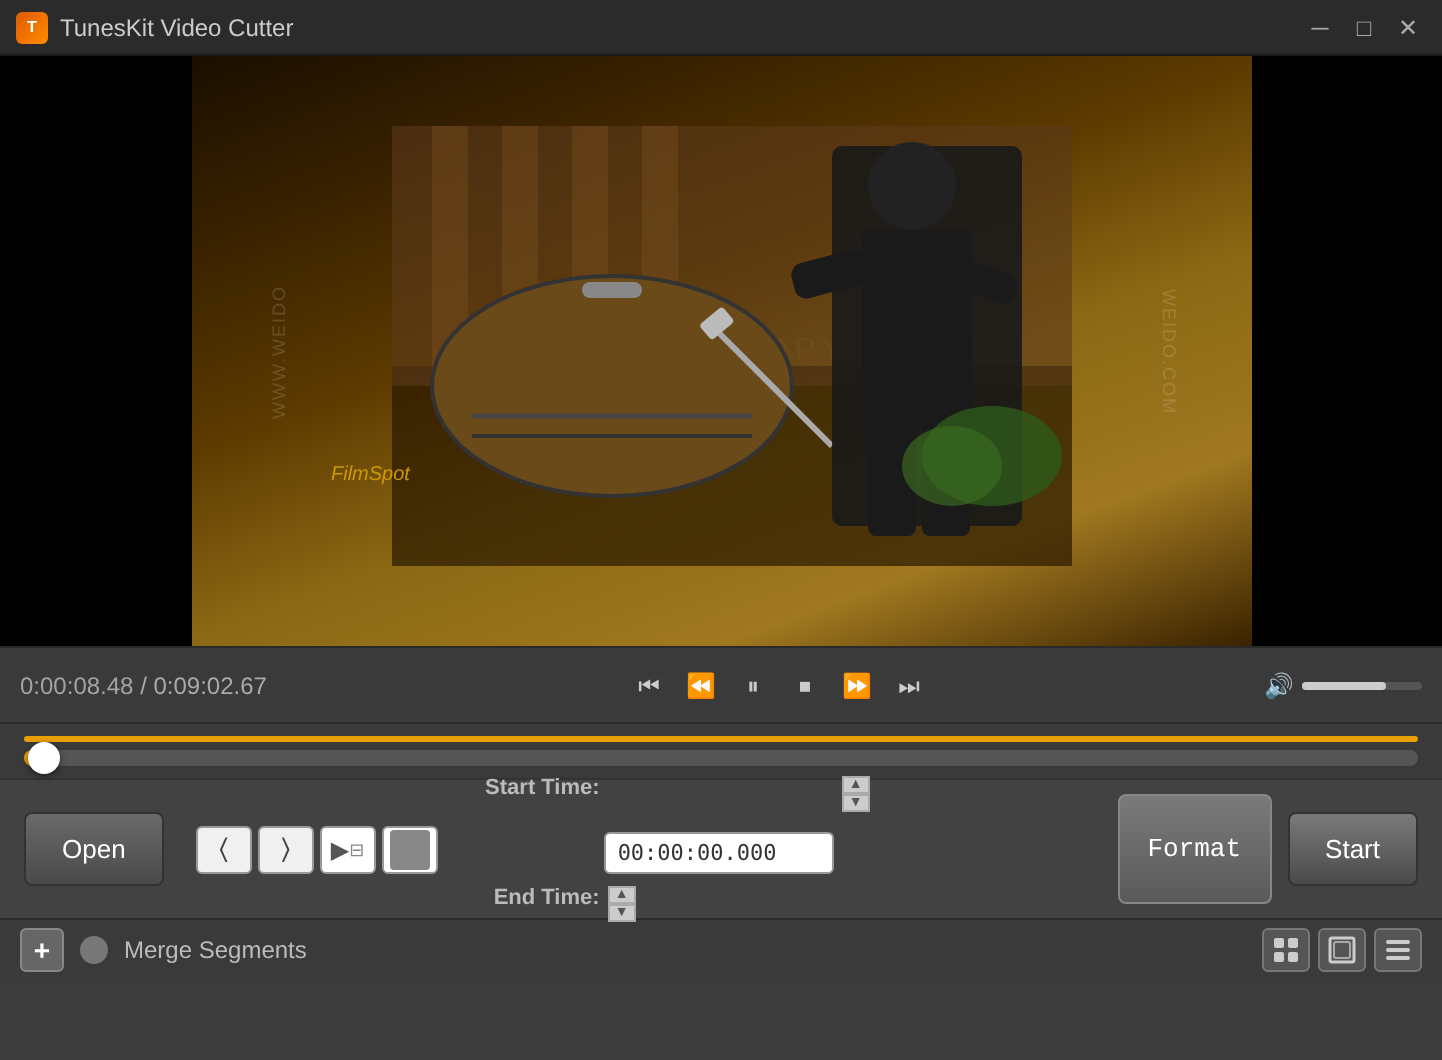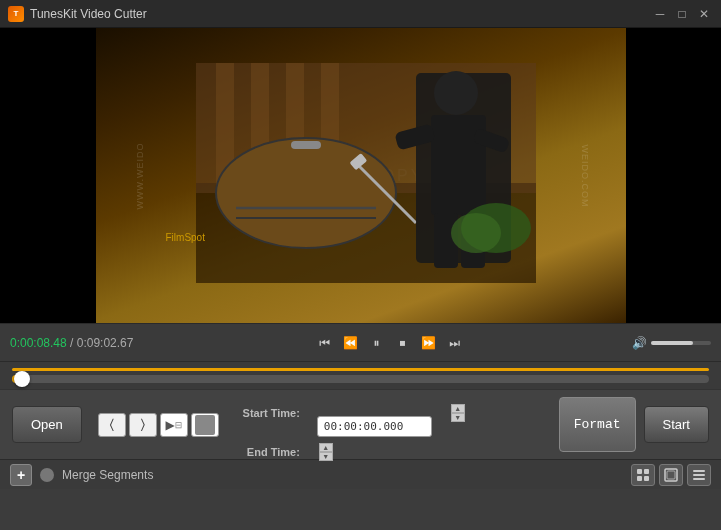--- a/index.html
+++ b/index.html
@@ -102,41 +102,42 @@
       font-size: 9px;
       color: rgba(255,255,255,0.15);
       letter-spacing: 1px;
     }
     #filmspot-label {
       position: absolute;
       left: 70px;
       bottom: 80px;
       font-size: 10px;
       color: #cc9900;
+      font-style: italic;
     }
     #black-left { position: absolute; left: 0; top: 0; width: 95px; height: 100%; background: #000; }
     #black-right { position: absolute; right: 0; top: 0; width: 95px; height: 100%; background: #000; }
 
     
     #controls-bar {
       background: #3a3a3a;
       height: 38px;
       display: flex;
       align-items: center;
       padding: 0 10px;
       gap: 8px;
       border-top: 1px solid #2a2a2a;
     }
     #time-display {
       font-size: 12px;
       color: #ddd;
       white-space: nowrap;
       min-width: 145px;
     }
-    .time-current { color: #22c55e; font-weight: 500; text-align: center; }
+    .time-current { color: #a3a3a3; font-weight: 500; text-align: center; }
     .time-total { color: #aaa; }
     #ctrl-spacer { flex: 1; }
     #playback-controls {
       display: flex;
       gap: 2px;
       align-items: center;
     }
     .ctrl-btn {
       width: 24px;
       height: 24px;
@@ -227,22 +228,21 @@
     }
 
     #time-fields {
       display: flex;
       flex-direction: column;
       gap: 6px;
       flex: 1;
     }
     .time-row {
       display: flex;
-      align-items: center;
-      gap: 17px;
+      gap: 2px;
     }
     .time-label {
       font-size: 11px;
       color: #bbb;
       width: 65px;
       text-align: right;
       font-weight: 600;
     }
     .time-input-box {
       background: #fff;

